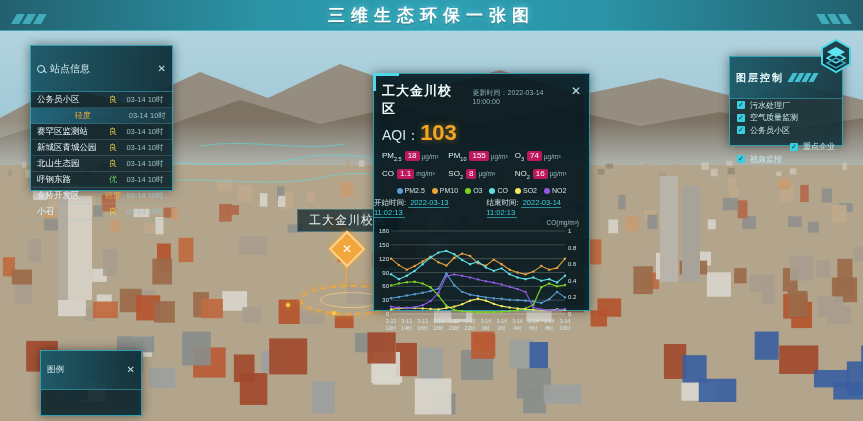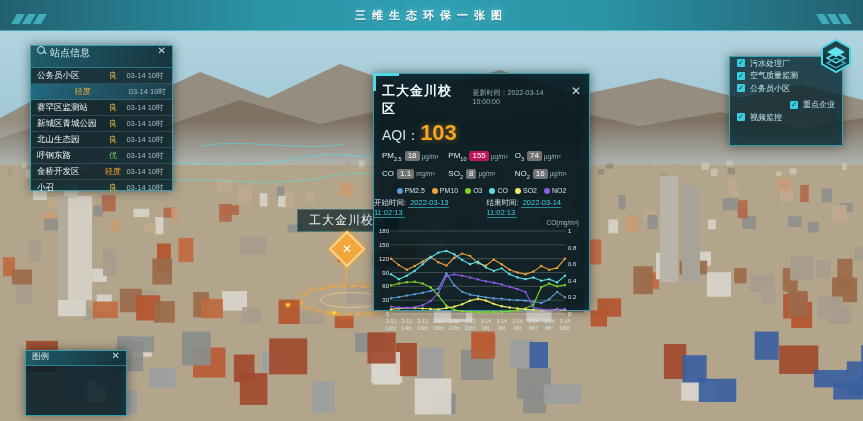--- a/index.html
+++ b/index.html
@@ -2,29 +2,29 @@
 <html><head>
 <meta charset="utf-8">
 <style>
   html,body{margin:0;padding:0;font-family:"Liberation Sans","DejaVu Sans",sans-serif;}
   #stage{position:relative;width:863px;height:421px;overflow:hidden;background:#a9ccd8;}
   #scene{position:absolute;inset:0;}
   
   .hdr{position:absolute;top:0;left:0;width:863px;height:30px;z-index:40;
     background:linear-gradient(90deg,#23606f 0%,#2a93a5 30%,#2f9fb2 50%,#2a93a5 70%,#23606f 100%);
     border-bottom:1px solid rgba(90,220,235,.55);display:flex;align-items:center;justify-content:center;}
-  .hdr-title{color:#fff;font-size:11px;font-weight:bold;letter-spacing:6px;
+  .hdr-title{color:#fff;font-size:17px;font-weight:bold;letter-spacing:6px;
     text-shadow:0 0 6px rgba(120,240,255,.8),0 1px 2px rgba(0,0,0,.5);}
   .hdr-deco{position:absolute;top:10px;width:46px;height:10px;opacity:.8;}
   .hdr-deco span{display:inline-block;width:8px;height:10px;margin-right:3px;background:#57e2ef;transform:skewX(-30deg);opacity:.7;}
   
   .panel{position:absolute;background:rgba(7,30,37,.88);border:1px solid rgba(57,178,196,.85);
     box-shadow:0 0 10px rgba(0,0,0,.45), inset 0 0 12px rgba(20,90,110,.25);color:#d7ecef;}
-  .panel .titlebar{display:flex;align-items:flex-start;background:linear-gradient(90deg,rgba(32,96,112,.9),rgba(18,55,66,.4));
-    border-bottom:1px solid rgba(57,178,196,.5);padding:0 6px;}
+  .panel .titlebar{display:flex;align-items:center;background:linear-gradient(90deg,rgba(32,96,112,.9),rgba(18,55,66,.4));
+    border-bottom:1px solid rgba(57,178,196,.5);padding:12px 6px;}
   .close{margin-left:auto;color:#bfe4ea;font-size:10px;cursor:pointer;line-height:1;}
   
   #station-panel{left:30px;top:45px;width:141px;height:144px;z-index:30;}
   #station-panel .titlebar{height:21px;font-size:10px;}
   .mag{width:8px;height:8px;position:relative;margin-right:5px;}
   .mag i{display:block;width:6px;height:6px;border:1px solid #cfeef2;border-radius:50%;}
   .mag b{position:absolute;left:6px;top:6px;width:4px;height:1px;background:#cfeef2;transform:rotate(45deg);}
   .srow{display:flex;align-items:center;height:15px;padding:0 6px;font-size:8.5px;
     border-bottom:1px solid rgba(120,190,200,.22);}
   .srow.sel{background:linear-gradient(90deg,rgba(44,150,185,.55),rgba(44,150,185,.12));gap:36px;}
@@ -39,40 +39,40 @@
   .pop-title{font-size:13px;color:#effbfc;font-weight:bold;letter-spacing:1px;}
   .pop-upd{margin-left:8px;font-size:7px;color:#8fb2b8;}
   .aqi-row{padding:0 8px;display:flex;align-items:baseline;}
   .aqi-lb{font-size:14px;color:#cfe8ec;}
   .aqi-val{font-size:22px;font-weight:bold;color:#f5a623;text-shadow:0 0 6px rgba(245,166,35,.5);}
   .pgrid{display:grid;grid-template-columns:1fr 1fr 1fr;row-gap:7px;padding:5px 8px 2px;}
   .pcell{display:flex;align-items:center;font-size:8px;color:#dcEF f2;}
   .pcell .pn{color:#dceef2;}
   .pcell .pn sub{font-size:5.5px;}
   .pcell .pv{margin-left:3px;padding:0px 3px;border-radius:2px;color:#fff;font-size:8px;line-height:10px;}
-  .pv.good{background:#737373;} .pv.moderate{background:#be185d;}
+  .pv.good{background:#be185d;} .pv.moderate{background:#be185d;}
   .pcell .pu{margin-left:2px;color:#96b4ba;font-size:6.5px;}
   .chart-legend{display:flex;justify-content:center;gap:7px;padding:6px 0 2px;flex-wrap:nowrap;}
   .cl-item{display:flex;align-items:center;font-size:7px;color:#cfe3e6;}
   .cl-item i{width:6px;height:6px;border-radius:50%;margin-right:2px;display:inline-block;}
   .time-row{display:flex;justify-content:center;gap:10px;font-size:7.5px;padding:2px 0 0;color:#cfe3e6;}
   .time-val{color:#3fd3e2;border-bottom:1px solid rgba(63,211,226,.6);padding:0 2px;}
   .raxis-title{text-align:right;font-size:6.5px;color:#9fb8bc;padding:2px 10px 0 0;}
   
   #layer-panel{left:729px;top:56px;width:112px;height:88px;z-index:30;background:rgba(8,38,46,.82);}
   #layer-panel .titlebar{height:17px;font-size:10px;font-weight:bold;color:#e8fbfd;letter-spacing:2px;}
   .stripes{display:flex;margin-left:6px;}
   .stripes span{width:5px;height:9px;background:#49d6e6;margin-right:2px;transform:skewX(-30deg);opacity:.85;}
   .lrow{display:flex;align-items:center;height:12.5px;padding:0 7px;font-size:8px;color:#c6e8ed;}
   .lrow.gap{margin-top:4px;justify-content:flex-end;}
   .chk{width:8px;height:8px;background:#38cfe0;border-radius:1px;color:#06323a;font-size:7px;line-height:8px;
     text-align:center;margin-right:5px;font-weight:bold;}
   #layers-badge{position:absolute;left:818px;top:38px;width:36px;height:36px;z-index:31;}
   
-  #legend-panel{left:25px;top:350px;width:100px;height:64px;z-index:30;}
+  #legend-panel{left:40px;top:350px;width:100px;height:64px;z-index:30;}
   #legend-panel .titlebar{height:14px;font-size:8.5px;}
   .lg-row{display:flex;align-items:center;padding:4px 7px 0;font-size:7.5px;color:#d5ecef;}
   .lg-ic{width:13px;height:13px;margin-right:6px;position:relative;flex:none;}
   .lg-ic .dia{position:absolute;left:2px;top:2px;width:9px;height:9px;transform:rotate(45deg);border:1px solid rgba(255,255,255,.8);}
   .lg-ic .dot{position:absolute;left:5px;top:5px;width:3px;height:3px;background:#fff;border-radius:50%;}
   
   #marker-label{position:absolute;left:297px;top:209px;width:100px;height:21px;z-index:20;
     background:rgba(10,32,38,.72);border:1px solid rgba(110,210,225,.35);display:flex;align-items:center;justify-content:center;
     font-size:12px;color:#e8f4f6;letter-spacing:1px;}
   #marker-badge{position:absolute;left:334px;top:236px;width:22px;height:22px;z-index:21;transform:rotate(45deg);
@@ -675,20 +675,29 @@
         <circle cx="151.45454545454547" cy="65.86666666666667" r="1.2" fill="#8e5ce6"></circle>
         <circle cx="159.36363636363637" cy="81.54444444444445" r="1.2" fill="#8e5ce6"></circle>
         <circle cx="167.27272727272728" cy="83.38888888888889" r="1.2" fill="#8e5ce6"></circle>
         <circle cx="175.1818181818182" cy="84.31111111111112" r="1.2" fill="#8e5ce6"></circle>
         <circle cx="183.0909090909091" cy="83.85" r="1.2" fill="#8e5ce6"></circle>
         <circle cx="191" cy="82.92777777777778" r="1.2" fill="#8e5ce6"></circle>
       </svg>
   </div>
 
   <div id="layer-panel" class="panel">
+    <div class="titlebar">
+      <span>图层控制</span>
+      <span class="stripes">
+          <span></span>
+          <span></span>
+          <span></span>
+          <span></span>
+        </span>
+    </div>
     <div id="layer-rows">
         <div class="lrow">
           <span class="chk">✓</span>
           <span>污水处理厂</span>
         </div>
         <div class="lrow">
           <span class="chk">✓</span>
           <span>空气质量监测</span>
         </div>
         <div class="lrow">

